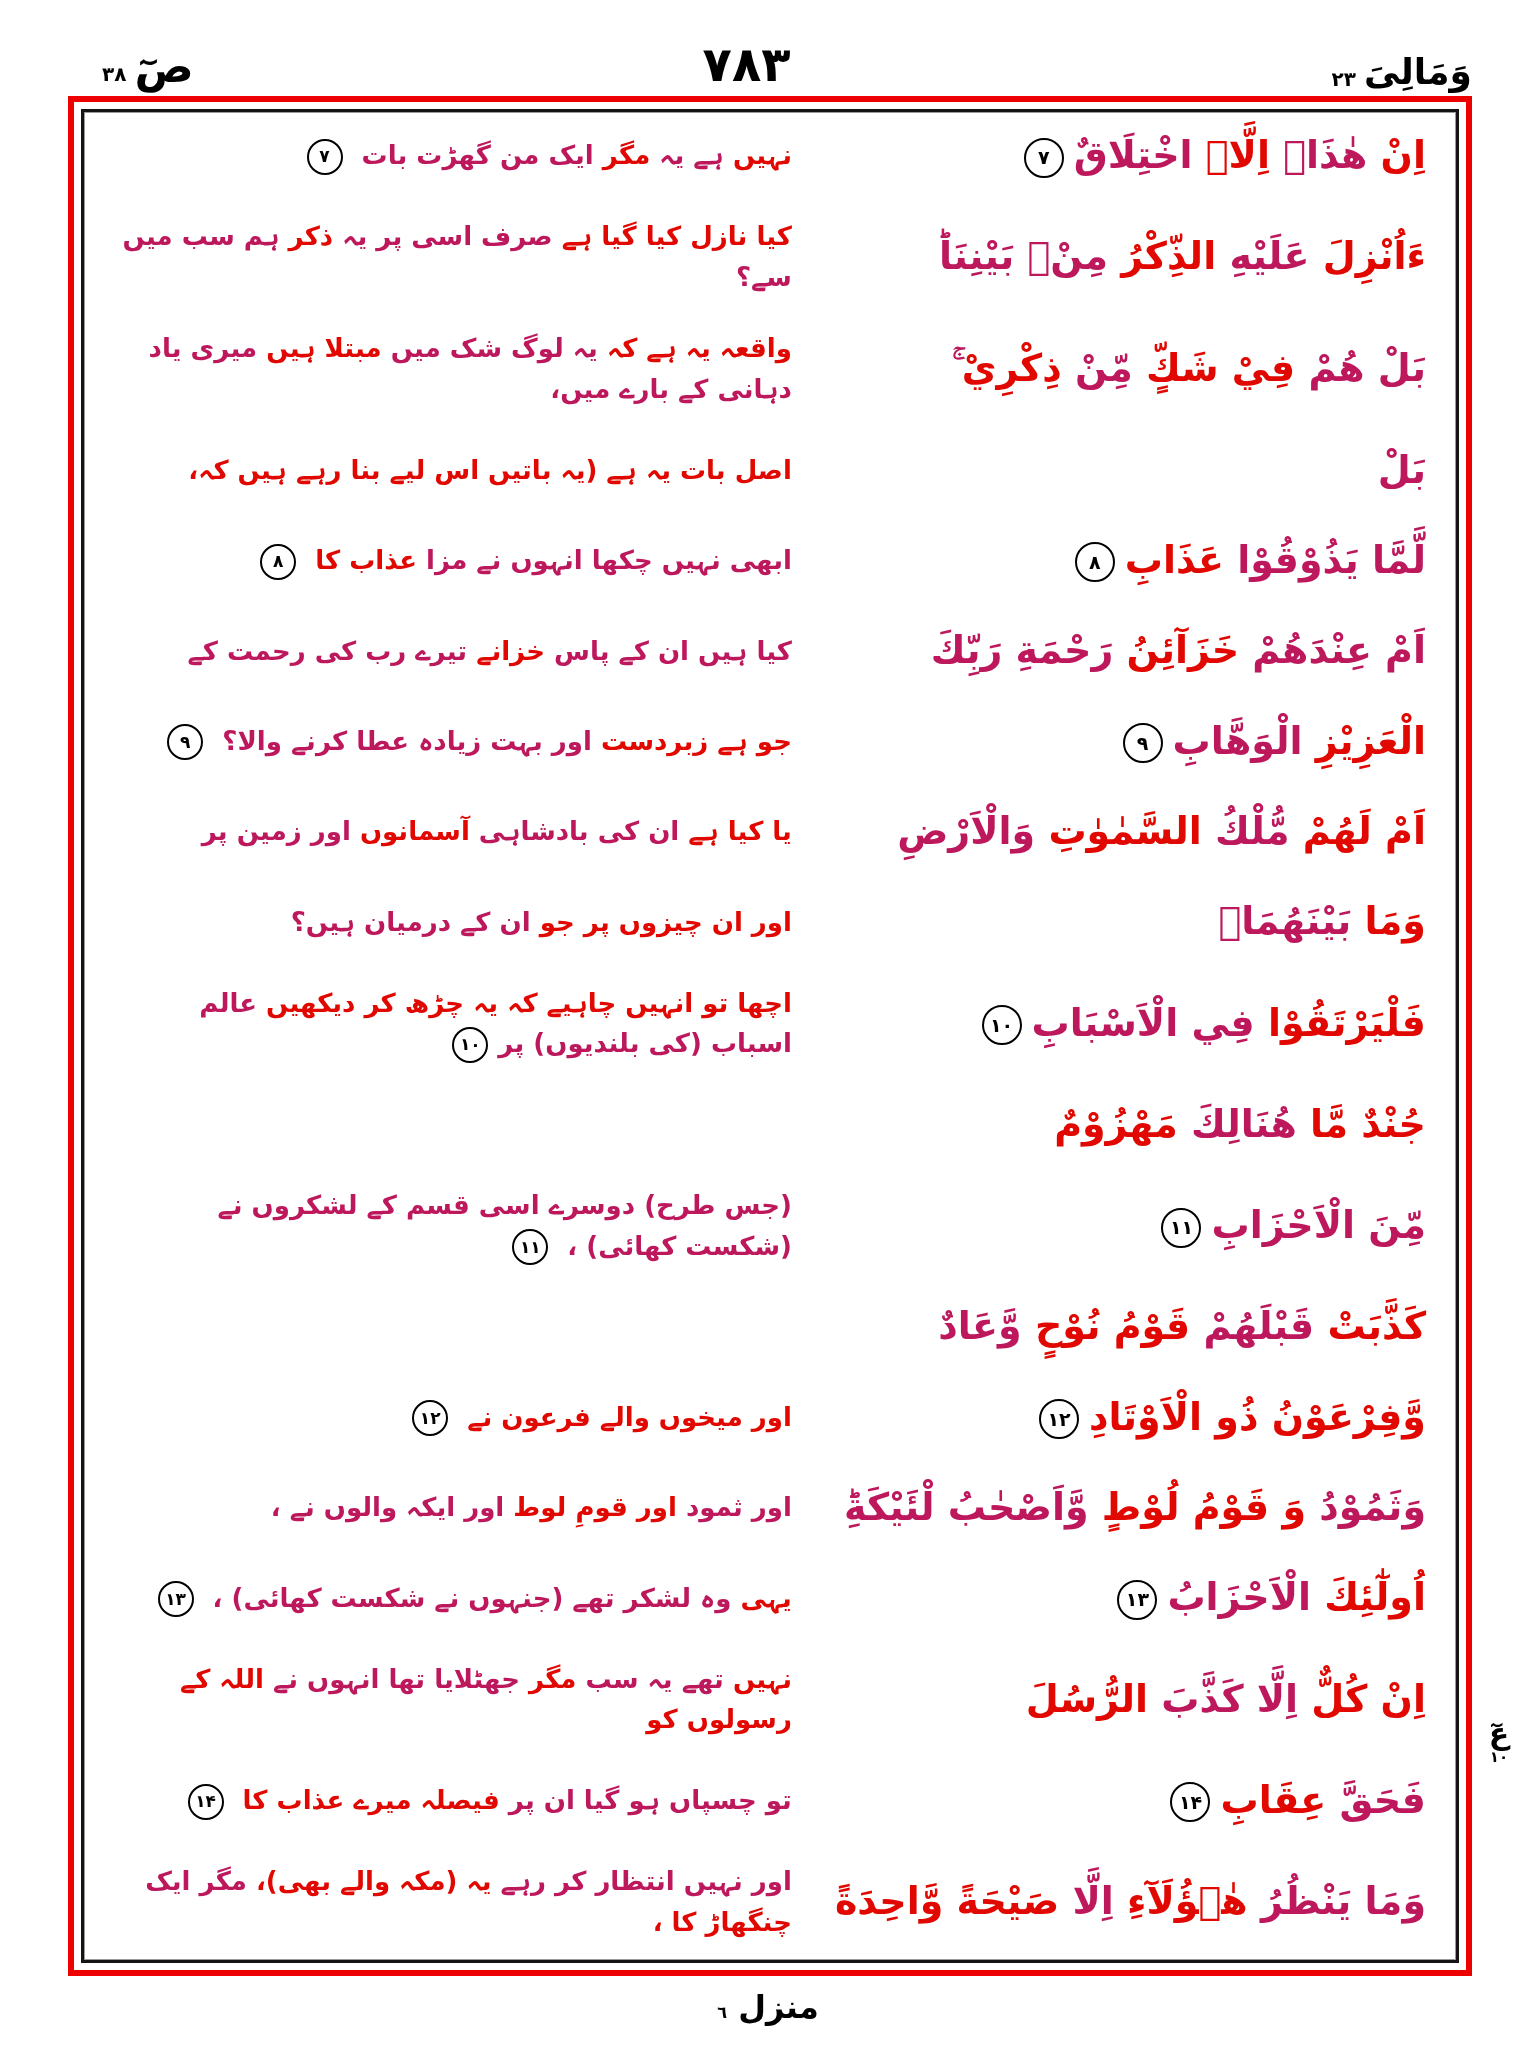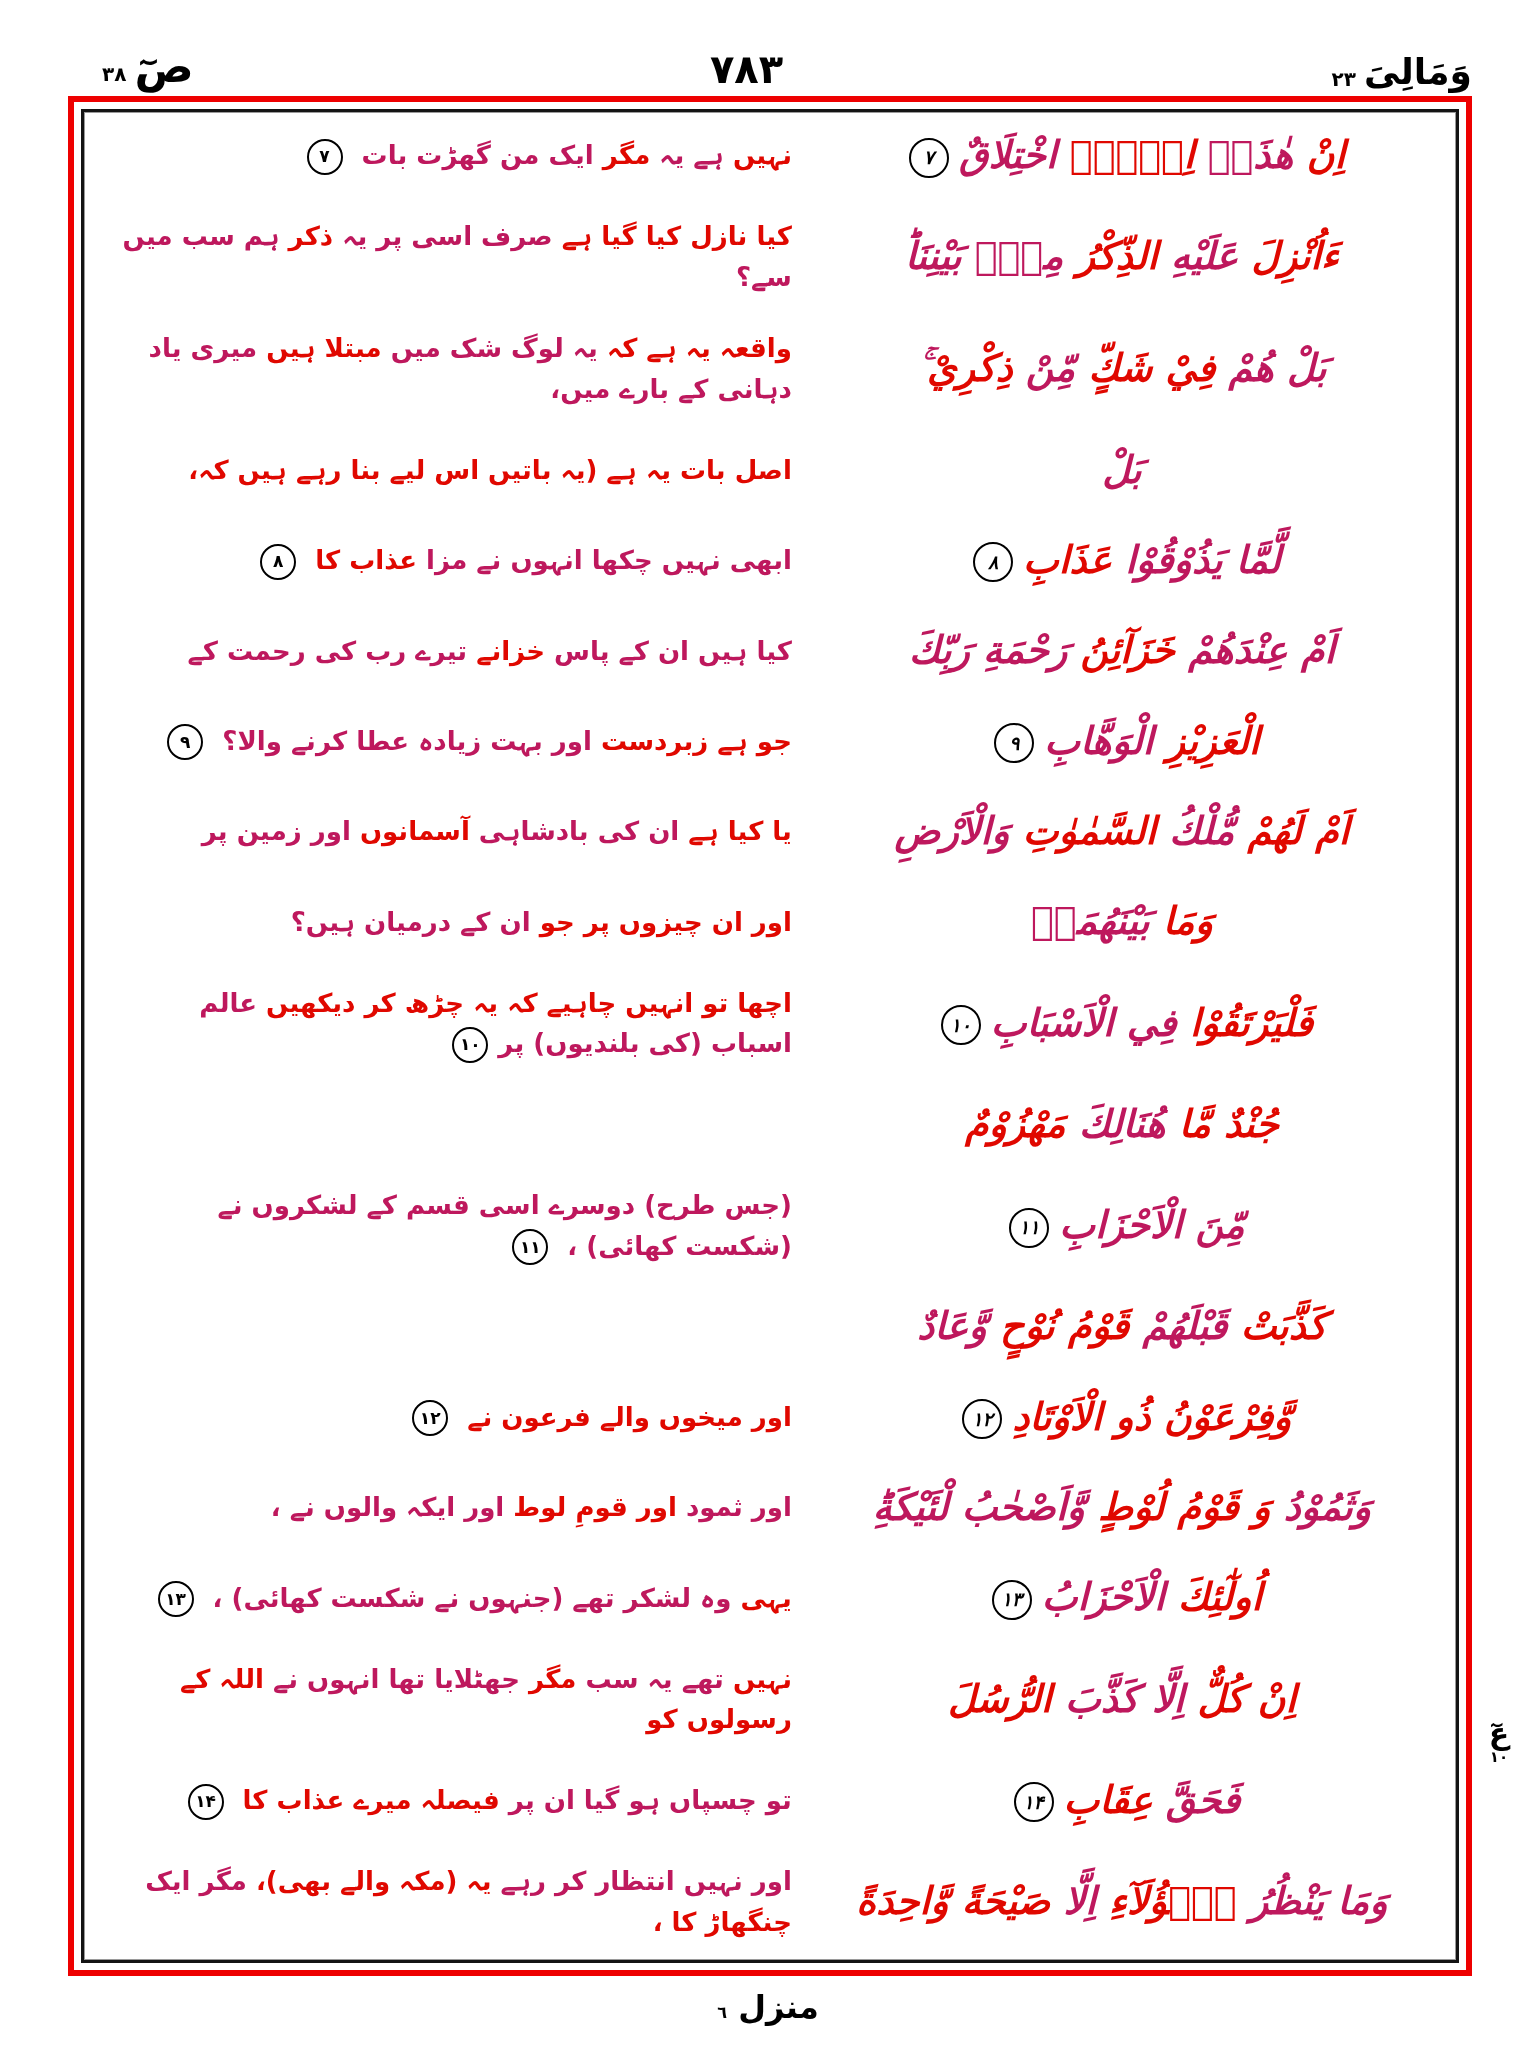--- a/index.html
+++ b/index.html
@@ -10,42 +10,42 @@
   
   .page-header{
     position:absolute;top:16px;left:70px;right:64px;height:76px;
     display:flex;flex-direction:row;justify-content:space-between;align-items:flex-end;
     direction:rtl;
   }
   .hdr-side{display:flex;align-items:center;gap:8px;font-weight:bold;}
   .hdr-right .hdr-title{font-size:36px;}
   .hdr-left .hdr-title{font-size:44px;}
   .hdr-num{font-size:20px;font-weight:bold;padding-top:14px;margin-left:32px;}
-  .hdr-page{font-size:40px;font-weight:bold;letter-spacing:2px;}
+  .hdr-page{font-size:48px;font-weight:bold;letter-spacing:2px;}
   
   .frame{
     position:absolute;left:68px;right:64px;top:96px;height:1880px;
     border:6px solid var(--frame-red,#ee0000);
     box-sizing:border-box;padding:7px;background:#fff;
   }
   .frame-inner{
     width:100%;height:100%;box-sizing:border-box;
     border:3px solid #141414;
     box-shadow:0 0 0 1px #9a9a9a inset;
   }
   .content{
     direction:rtl;height:100%;box-sizing:border-box;
     padding:14px 30px 18px 20px;
     display:flex;flex-direction:column;justify-content:space-between;
   }
   
   .verse-row{display:flex;flex-direction:row;align-items:center;direction:rtl;}
   .arabic-cell{
-    width:46%;text-align:center;direction:rtl;
-    font-size:38px;font-weight:bold;line-height:1.55;font-style:italic;
+    width:46%;text-align:right;direction:rtl;
+    font-size:38px;font-weight:bold;line-height:1.55;
   }
   .urdu-cell{
     width:54%;box-sizing:border-box;padding-left:14px;padding-right:26px;
     text-align:right;direction:rtl;
     font-size:26px;font-weight:bold;line-height:1.55;
   }
   .seg-red{color:var(--accent-red,#e00800);}
   .seg-black{color:#be185d;}
   .verse-badge{
     display:inline-flex;align-items:center;justify-content:center;

